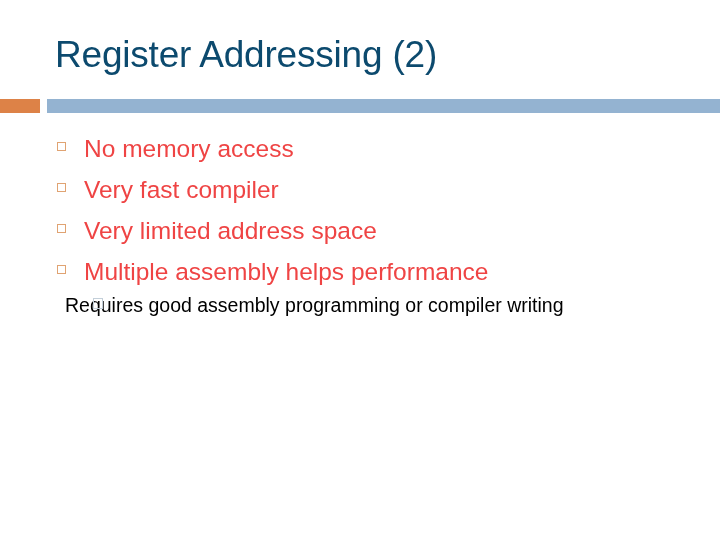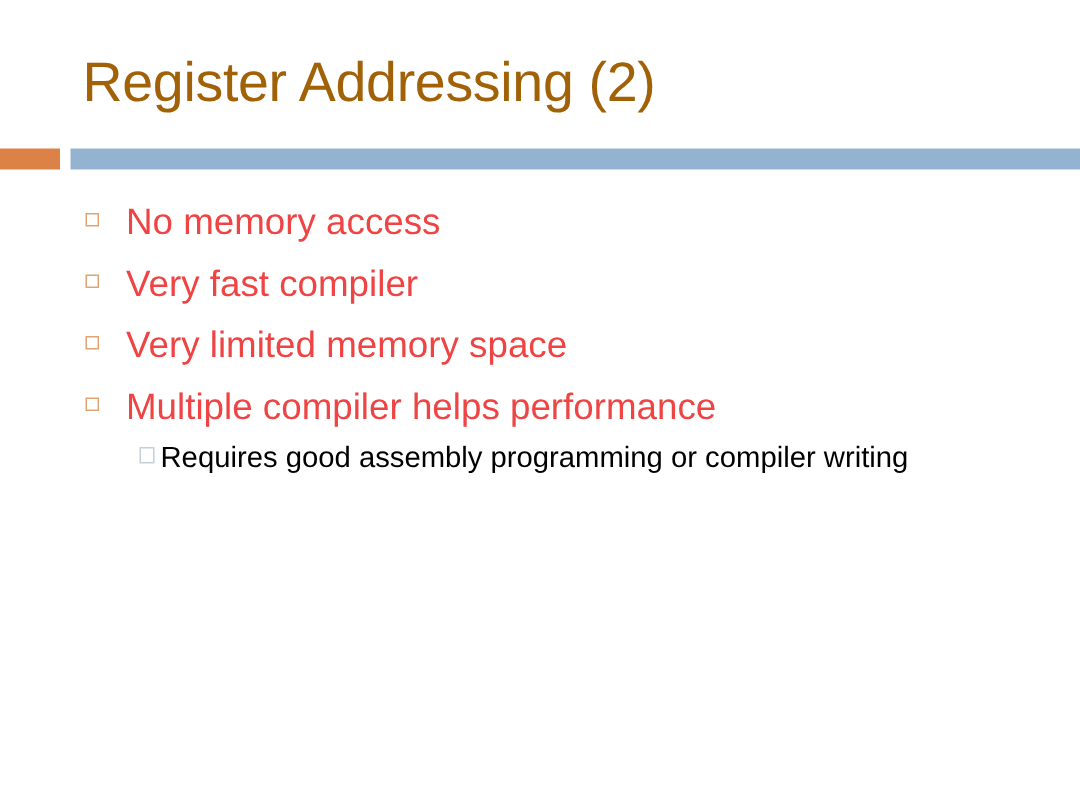--- a/index.html
+++ b/index.html
@@ -29,21 +29,21 @@
     width: 720px;
     height: 99px;
   }
   .slide-title {
     position: absolute;
     left: 55px;
     top: 34px;
     font-size: 37px;
     font-weight: 400;
     letter-spacing: -0.2px;
-    color: #a16207;
+    color: #0c4a6e;
     white-space: nowrap;
     line-height: 1.15;
   }
 
   
   .accent-row {
     position: absolute;
     left: 0;
     top: 99px;
     width: 720px;
@@ -102,21 +102,21 @@
   ul.level2 {
     list-style: none;
     margin: 0;
     padding: 0;
   }
   .sub-wrap {
     margin-top: 12px;
   }
   li.bullet2 {
     position: relative;
-    padding-left: 107px;
+    padding-left: 65px;
     font-size: 19.5px;
     line-height: 27px;
     color: #000000;
     max-width: 605px;
   }
   li.bullet2 > .marker2 {
     position: absolute;
     left: 93px;
     top: 6px;
     width: 10px;
@@ -151,26 +151,26 @@
         <span class="l1-text">No memory access</span>
       </li>
 
       <li class="bullet1">
         <span class="marker1"></span>
         <span class="l1-text">Very fast compiler</span>
       </li>
 
       <li class="bullet1">
         <span class="marker1"></span>
-        <span class="l1-text">Very limited memory space</span>
+        <span class="l1-text">Very limited address space</span>
       </li>
 
       <li class="bullet1">
         <span class="marker1"></span>
-        <span class="l1-text">Multiple compiler helps performance</span>
+        <span class="l1-text">Multiple assembly helps performance</span>
       </li>
 
     </ul>
 
     <ul class="level2 sub-wrap">
       <li class="bullet2">
         <span class="marker2"></span>
         <span class="l2-text">Requires good assembly programming or compiler writing</span>
       </li>
     </ul>

